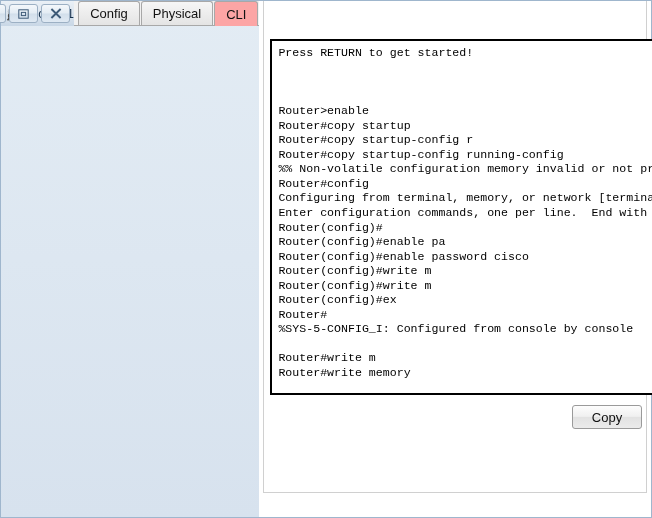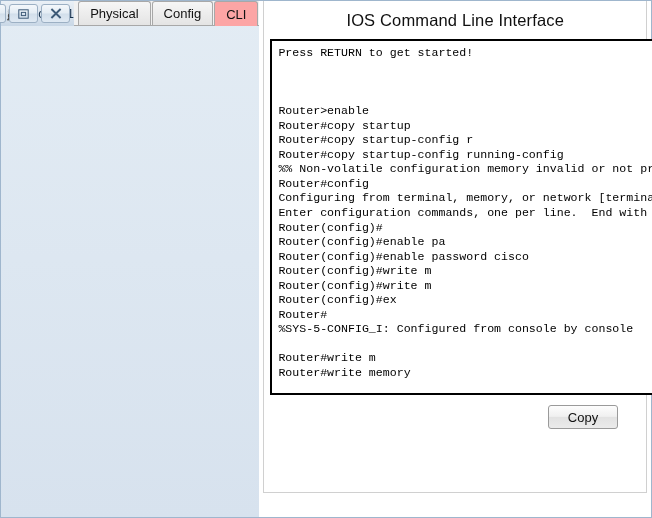--- a/index.html
+++ b/index.html
@@ -200,21 +200,21 @@
   .grip-lines { width: 8px; }
   .grip-lines div {
     height: 1px;
     background: #909090;
     margin: 2px 0;
   }
 
   
   #button-row {
     position: absolute;
-    right: 28px;
+    right: 4px;
     top: 404px;
     display: flex;
     gap: 19px;
   }
   .action-btn {
     width: 70px;
     height: 24px;
     box-sizing: border-box;
     border: 1px solid #9a9a9a;
     border-radius: 3px;
@@ -262,34 +262,33 @@
       <div class="win-btn">
         <svg width="12" height="11" viewBox="0 0 12 11">
           <path d="M1.4 1 L10.6 10 M10.6 1 L1.4 10" stroke="#3d5a77" stroke-width="1.9" stroke-linecap="butt"></path>
         </svg>
       </div>
     </div>
   </div>
 
   <div id="tab-strip">
     <div class="tab">
+      <span>Config</span>
+    </div>
+    <div class="tab">
       <span>Physical</span>
-    </div>
-    <div class="tab">
-      <span>Config</span>
     </div>
     <div class="tab active">
       <span>CLI</span>
     </div>
   </div>
 
   <div id="content-panel">
     <div id="content-inner">
 
-      <div id="cli-header">IOS Command Line Interface</div>
 
       <div id="terminal-wrap">
         <div id="terminal-text">Press RETURN to get started!
 
 
 
 Router&gt;enable
 Router#copy startup
 Router#copy startup-config r
 Router#copy startup-config running-config

